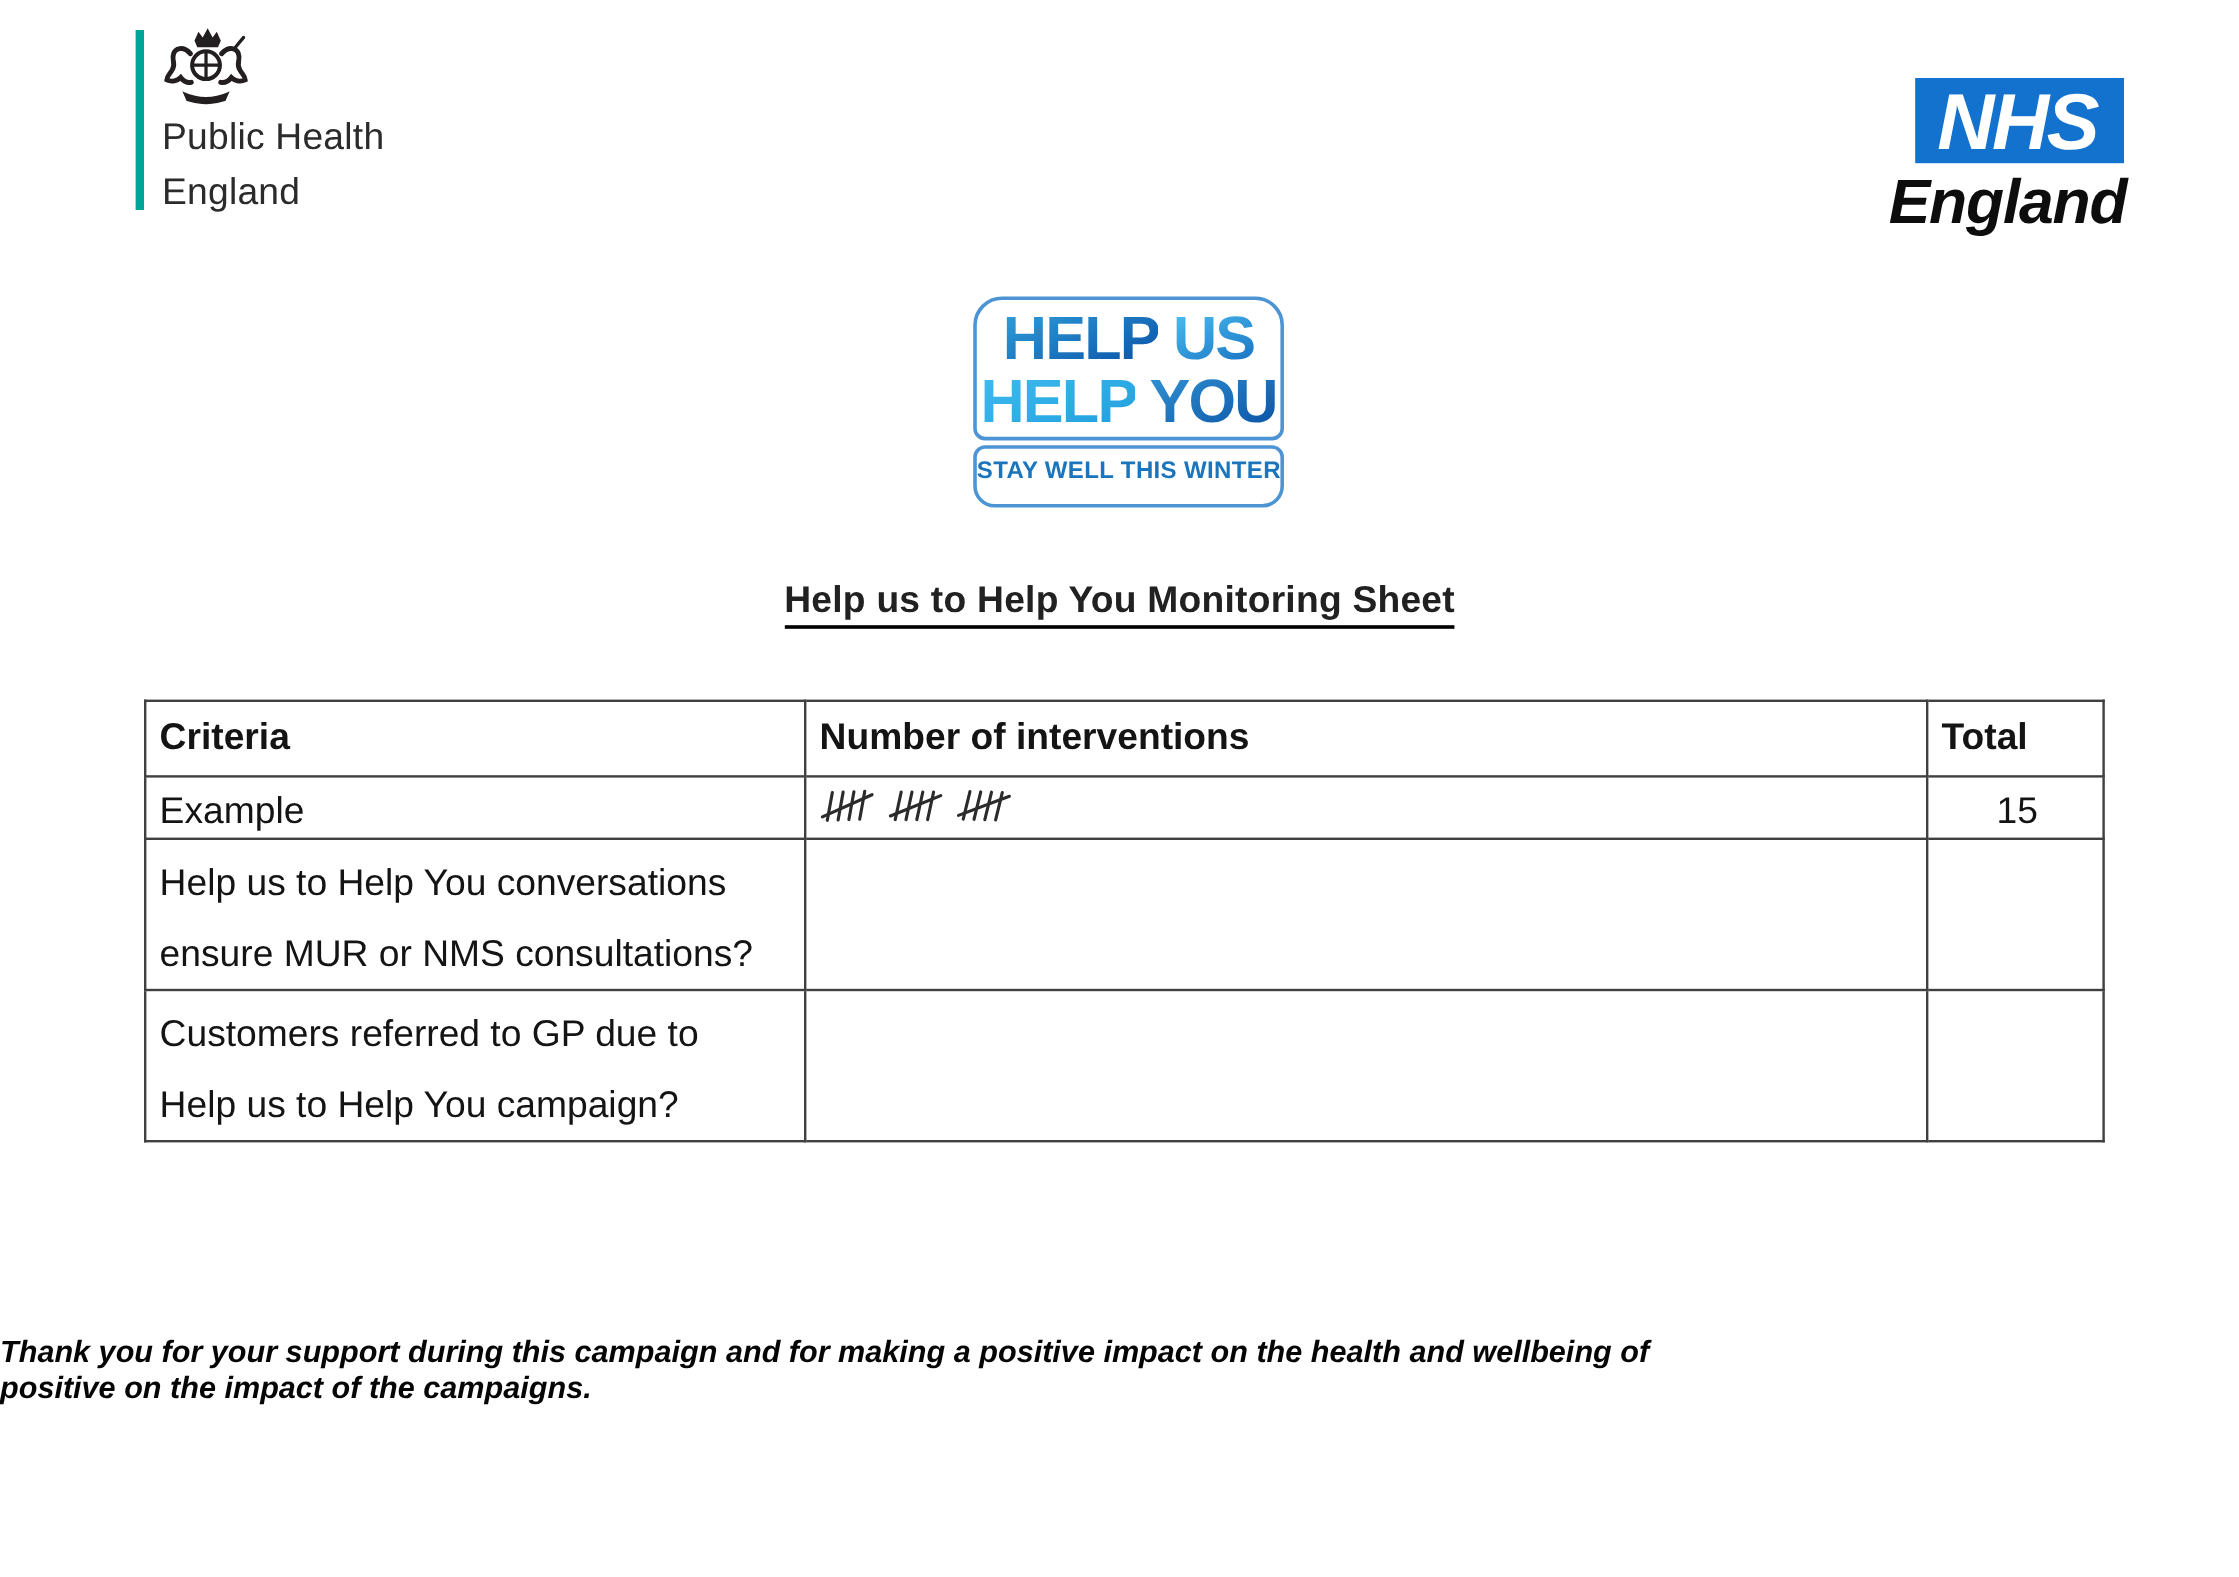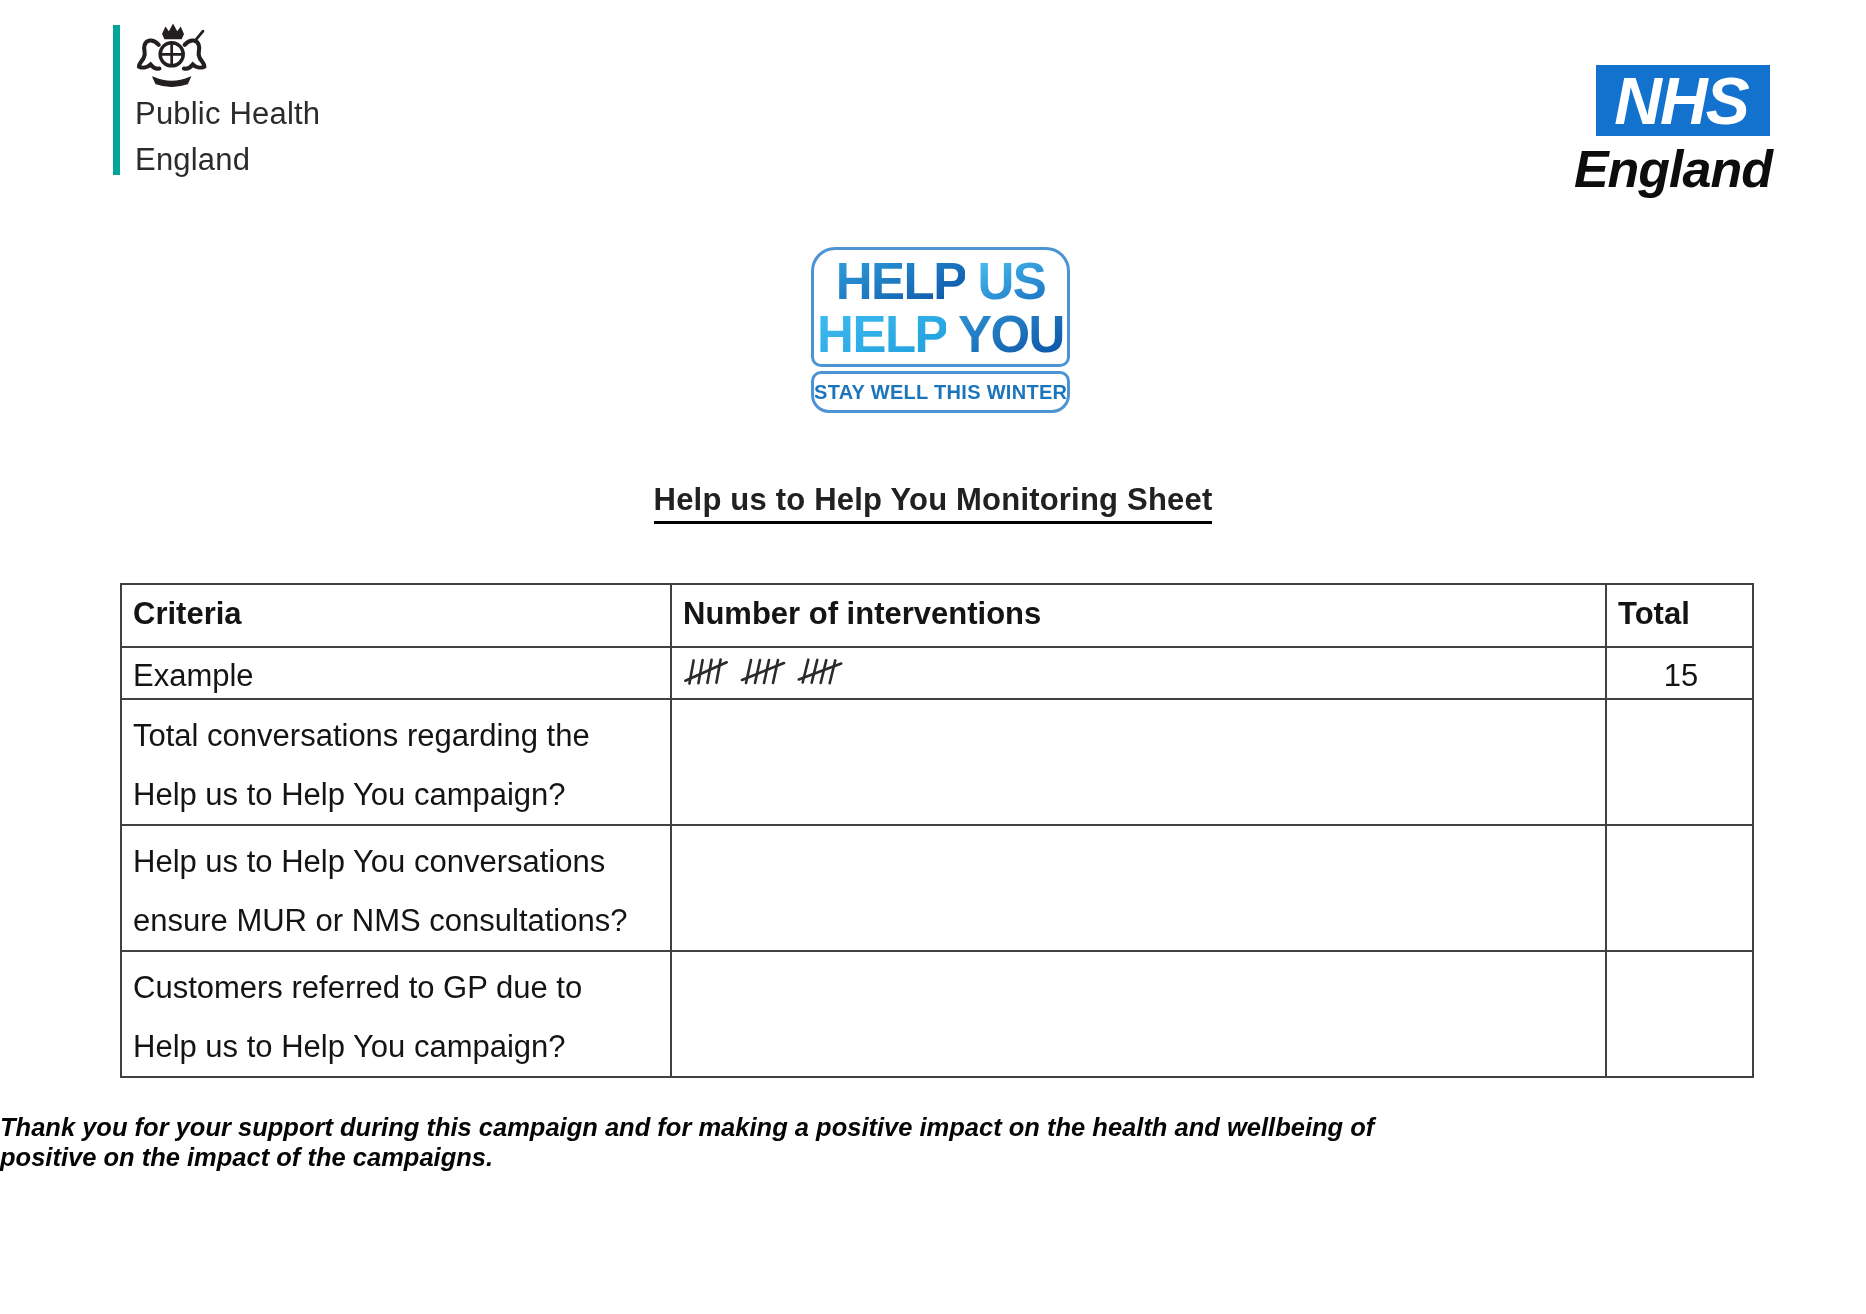--- a/index.html
+++ b/index.html
@@ -25,21 +25,21 @@
   .nhs-box{position:absolute;right:10px;top:0;width:174px;height:71px;background:var(--nhs-blue);
            display:flex;align-items:center;justify-content:center;}
   .nhs-acronym{font-size:66px;font-weight:bold;font-style:italic;color:#ffffff;letter-spacing:-2px;line-height:66px;padding-right:4px;}
   .nhs-region{position:absolute;right:8px;top:74px;font-size:52px;font-weight:bold;font-style:italic;color:#0d0d0d;letter-spacing:-1px;line-height:60px;}
 
   
   .huhy{position:absolute;left:811px;top:247px;width:259px;}
   .huhy-main{width:259px;height:120px;border:3px solid var(--logo-border-blue);
              border-radius:24px 24px 10px 10px;text-align:center;padding-top:5px;}
   .huhy-line{font-size:51px;font-weight:bold;line-height:53px;letter-spacing:-1.5px;white-space:nowrap;}
-  .huhy-tag{margin-top:4px;width:259px;height:42px;border:3px solid var(--logo-border-blue);
+  .huhy-tag{margin-top:4px;width:259px;height:52px;border:3px solid var(--logo-border-blue);
             border-radius:10px 10px 18px 18px;text-align:center;}
   .huhy-tagline{font-size:20px;font-weight:bold;line-height:37px;letter-spacing:0.3px;color:var(--logo-tagline-blue);white-space:nowrap;}
   .grad{color:#1565C0;}
   @supports ((-webkit-background-clip: text) or (background-clip: text)){
     .grad{-webkit-background-clip:text;background-clip:text;color:transparent;}
     .w-help1{background-image:linear-gradient(155deg,#2E9BD8 10%,#0C55A8 90%);}
     .w-us   {background-image:linear-gradient(155deg,#49BEEF 10%,#1B74C4 90%);}
     .w-help2{background-image:linear-gradient(155deg,#3CBAEE 10%,#22A0DE 90%);}
     .w-you  {background-image:linear-gradient(155deg,#2F8FD0 10%,#0C55A8 90%);}
   }
@@ -157,28 +157,20 @@
                 <line x1="38" y1="6" x2="33" y2="29"></line>
             <line x1="2" y1="26" x2="44" y2="9"></line>
           </g>
         </svg>
       </div>
     </td>
     <td class="total-cell">15</td>
   </tr>
   <tr style="height:120px;">
     <td>
-      <div class="cell-line">Total conversations regarding the</div>
-      <div class="cell-line">Help us to Help You campaign?</div>
-    </td>
-    <td></td>
-    <td class="total-cell"></td>
-  </tr>
-  <tr style="height:120px;">
-    <td>
       <div class="cell-line">Help us to Help You conversations</div>
       <div class="cell-line">ensure MUR or NMS consultations?</div>
     </td>
     <td></td>
     <td class="total-cell"></td>
   </tr>
   <tr style="height:122px;">
     <td>
       <div class="cell-line">Customers referred to GP due to</div>
       <div class="cell-line">Help us to Help You campaign?</div>

